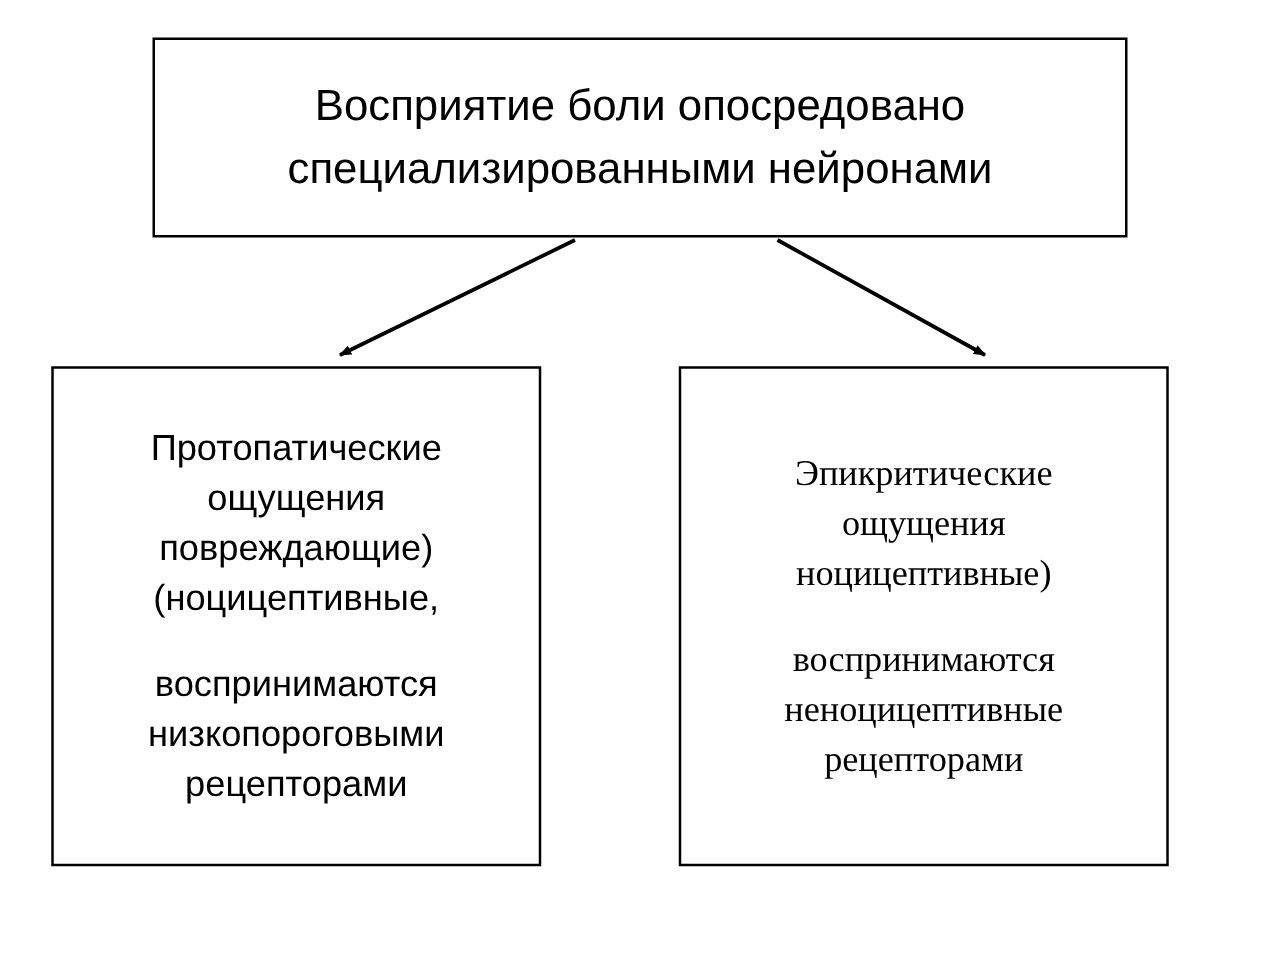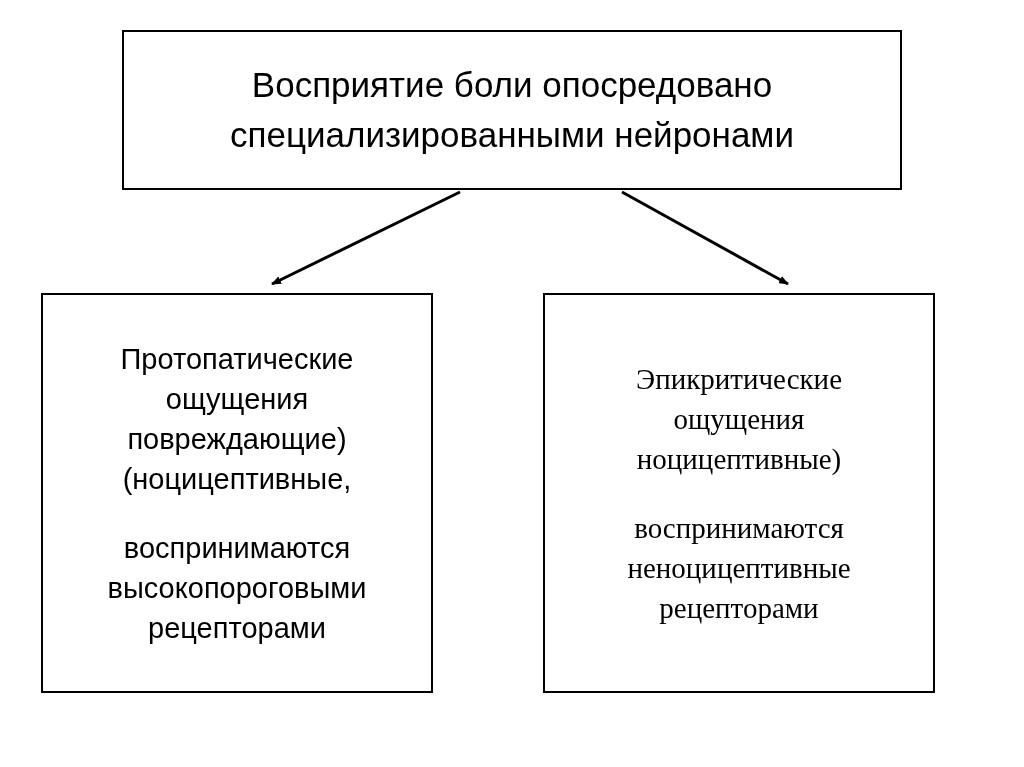--- a/index.html
+++ b/index.html
@@ -98,21 +98,21 @@
 
   <div class="box leaf-box" id="left-box">
     <span class="group first">
       <span class="line">Протопатические</span>
       <span class="line">ощущения</span>
       <span class="line">повреждающие)</span>
       <span class="line">(ноцицептивные,</span>
     </span>
     <span class="group second">
       <span class="line">воспринимаются</span>
-      <span class="line">высокопороговыми</span>
+      <span class="line">низкопороговыми</span>
       <span class="line">рецепторами</span>
     </span>
   </div>
 
   <div class="box leaf-box" id="right-box">
     <span class="group first">
       <span class="line">Эпикритические</span>
       <span class="line">ощущения</span>
       <span class="line">ноцицептивные)</span>
     </span>

